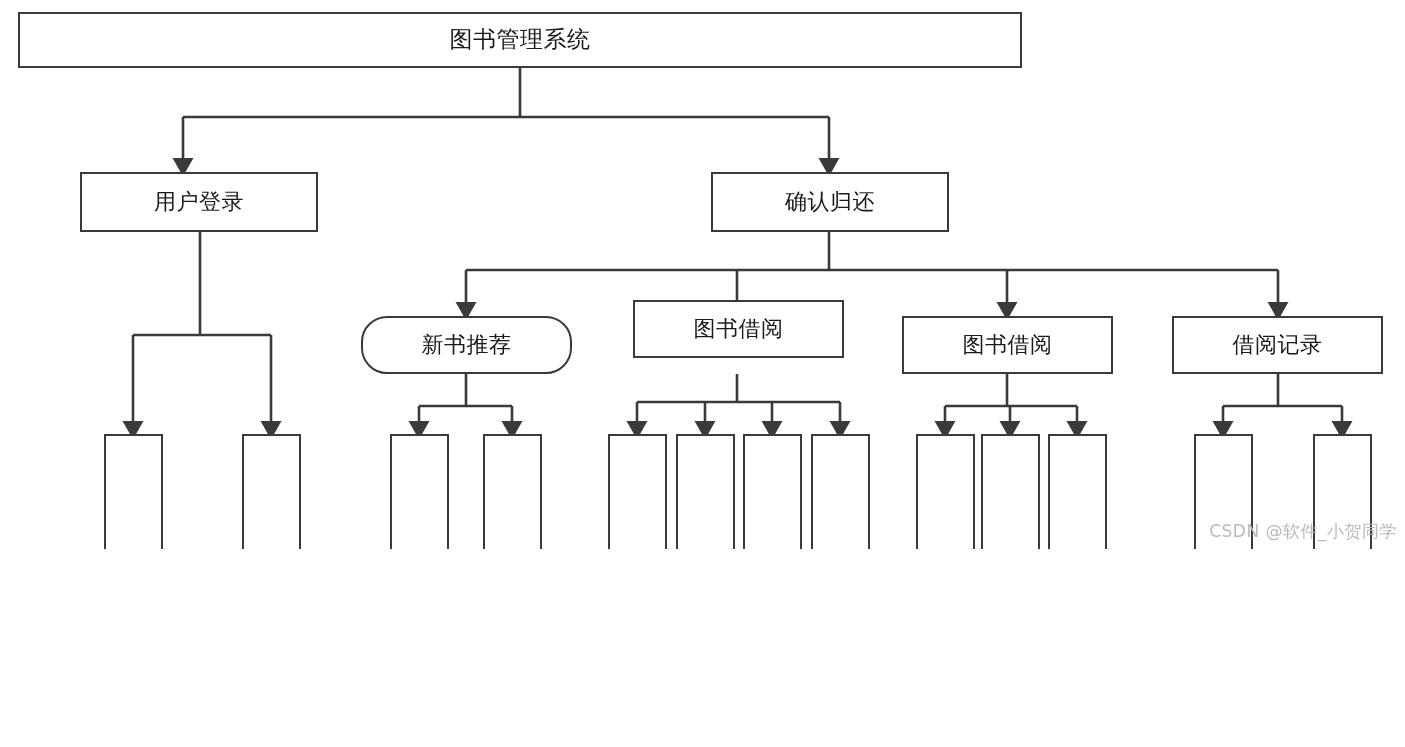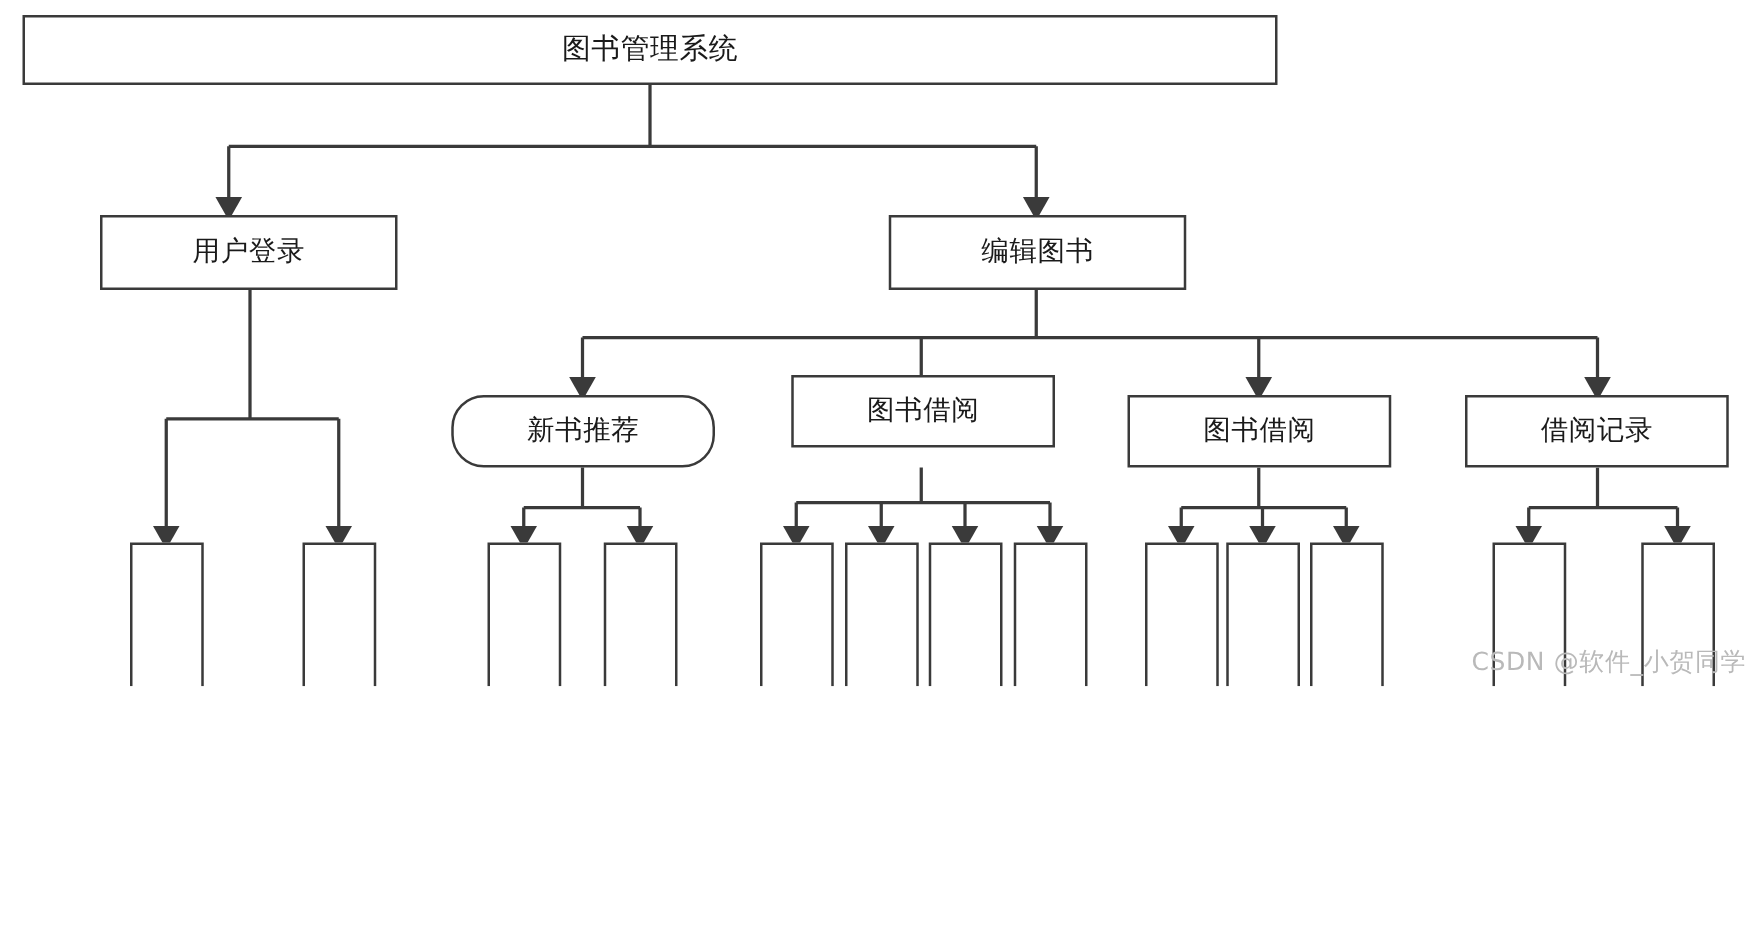--- a/index.html
+++ b/index.html
@@ -59,21 +59,21 @@
     text-orientation: upright;
     font-size: 23px;
     line-height: 1.25;
     letter-spacing: 2px;
     max-height: 252px;
   }
   #watermark {
     position: absolute;
     right: 8px;
     bottom: 6px;
-    font-size: 20px;
+    font-size: 17px;
     color: #b9b9b9;
     white-space: nowrap;
     letter-spacing: 0.5px;
     pointer-events: none;
   }
 </style>
 </head>
 <body>
 
 <div id="diagram-root">
@@ -129,21 +129,21 @@
   </svg>
 
   <div class="node h-node root-node" style="left:18px; top:12px; width:1004px; height:56px;">
     <span class="node-label">图书管理系统</span>
   </div>
 
   <div class="node h-node" style="left:80px; top:172px; width:238px; height:60px;">
     <span class="node-label">用户登录</span>
   </div>
   <div class="node h-node" style="left:711px; top:172px; width:238px; height:60px;">
-    <span class="node-label">编辑图书</span>
+    <span class="node-label">确认归还</span>
   </div>
 
   <div class="node h-node" style="left:361px; top:316px; width:211px; height:58px;border-radius:26px;">
     <span class="node-label">新书推荐</span>
   </div>
   <div class="node h-node" style="left:633px; top:300px; width:211px; height:58px;">
     <span class="node-label">图书借阅</span>
   </div>
   <div class="node h-node" style="left:902px; top:316px; width:211px; height:58px;">
     <span class="node-label">图书借阅</span>

